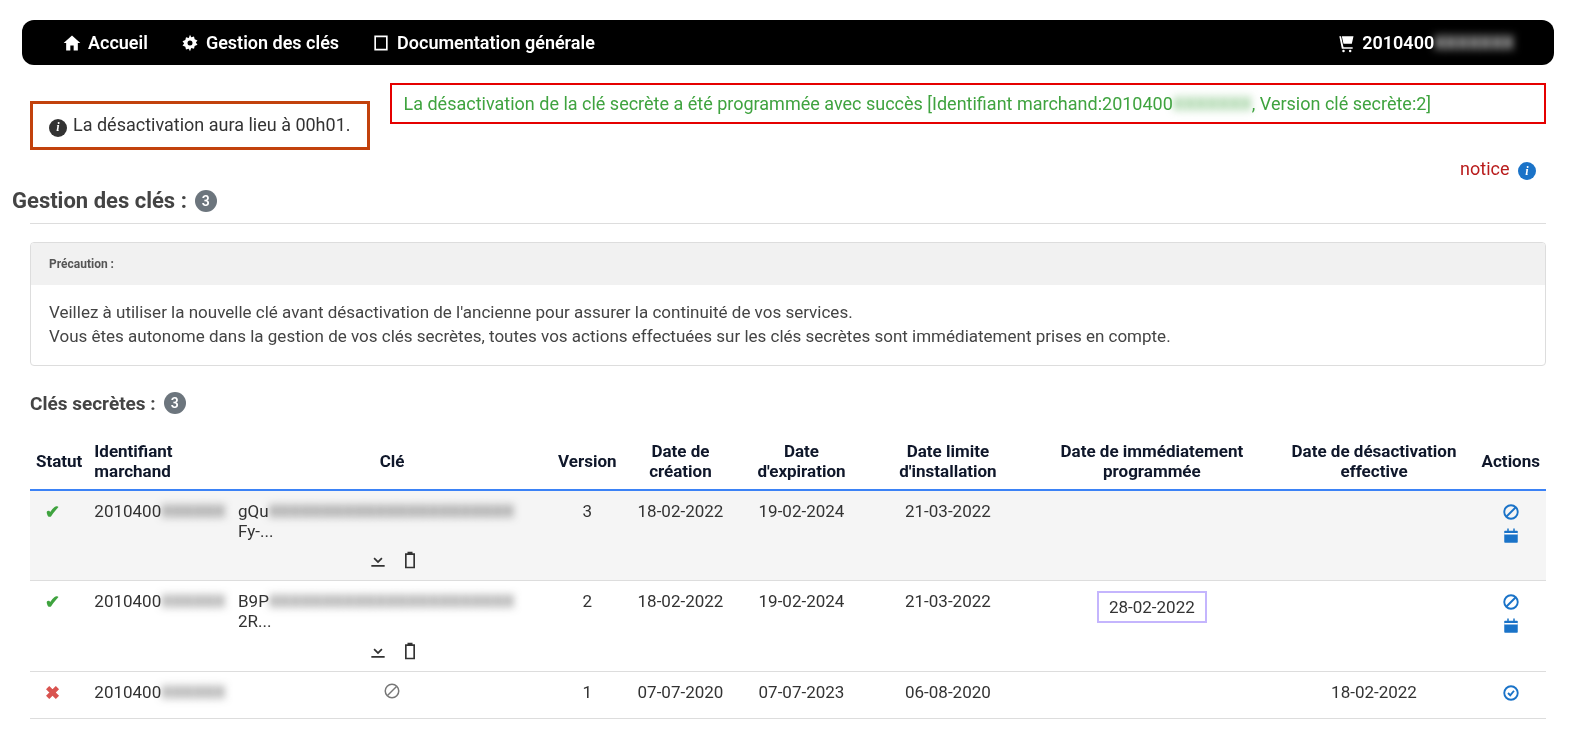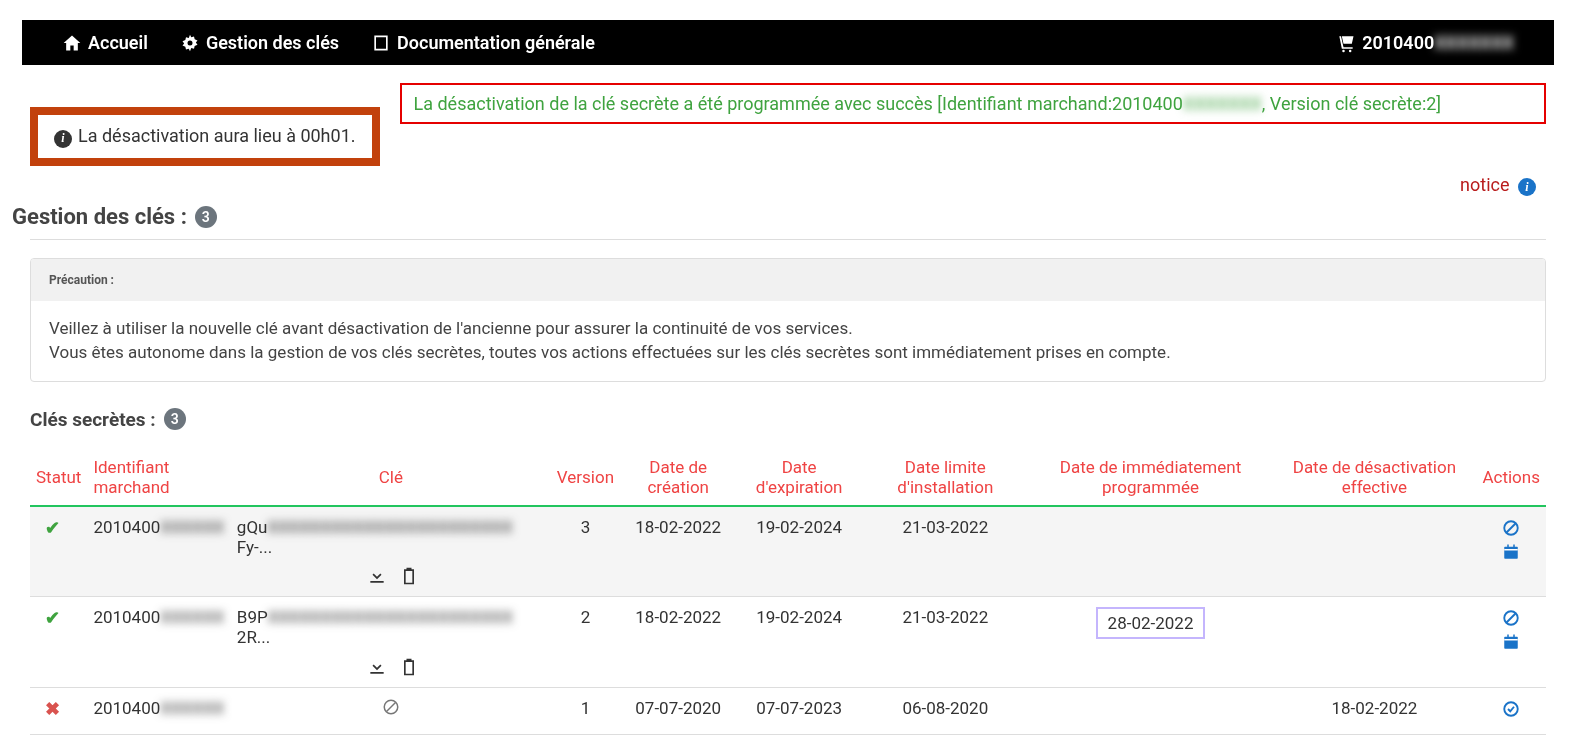--- a/index.html
+++ b/index.html
@@ -9,51 +9,51 @@
       background: #fff;
       width: 1576px;
     }
     .navbar {
       background: #000;
       color: #fff;
       display: flex;
       align-items: center;
       padding: 12px 40px;
       margin: 20px 22px 0 22px;
-      border-radius: 0;
+      border-radius: 12px;
     }
     .navbar-left { display: flex; gap: 32px; align-items: center; }
     .nav-item { display: flex; align-items: center; gap: 6px; cursor: pointer; font-size: 18px; font-weight: 600; }
     .nav-item svg { width: 18px; height: 18px; fill: #fff; }
     .navbar-right { margin-left: auto; display: flex; align-items: center; gap: 6px; font-size: 18px; font-weight: 600; }
     .navbar-right svg { width: 20px; height: 20px; fill: #fff; }
     .blur { filter: blur(4px); display: inline-block; }
 
     .row-top { display: flex; align-items: flex-start; padding: 18px 30px 0 30px; gap: 20px;}
-    .box { border: 8px solid #c2410c; display: inline-block; margin-top: 6px; }
+    .box { border: 3px solid #c2410c; display: inline-block; }
     .box-left { padding: 10px 16px; font-size: 18px;}
     .box-right { flex: 1; border: 2px solid #e50000; padding: 8px 12px; color: #3fa33f; font-size: 18px; }
     .info-icon-circle { display:inline-flex; width:18px; height:18px; background:#333; color:#fff; border-radius:50%; align-items:center; justify-content:center; font-size:12px; font-style:italic; font-family:serif; font-weight:bold; margin-right:6px;}
 
     .notice-row { text-align: right; padding: 8px 40px 0 40px; font-size:18px;}
     .notice-row a { color: #b91c1c; text-decoration: none;}
     .notice-row .info-badge { display:inline-flex; width:18px; height:18px; background:#1a73c8; color:#fff; border-radius:50%; align-items:center; justify-content:center; font-size:12px; font-family:serif; font-style:italic; font-weight:bold; margin-left:4px;}
 
     .section-title { font-size: 22px; font-weight: 700; padding: 8px 12px; display:flex; align-items:center; gap:8px; color:#444;}
     .count-badge { display:inline-flex; min-width:22px; height:22px; background:#6c757d; color:#fff; border-radius:11px; align-items:center; justify-content:center; font-size:14px; padding:0 6px; font-weight:600;}
     hr.section-hr { border:none; border-top:1px solid #ddd; margin: 2px 30px 18px 30px;}
 
     .panel { margin: 10px 30px 20px 30px; border: 1px solid #ddd; border-radius:4px; overflow:hidden;}
     .panel-header { background:#f1f1f1; padding: 14px 18px; font-size:12px; font-weight:700; color:#555;}
     .panel-body { padding: 16px 18px; font-size:17px; color:#444; line-height:1.4;}
 
     .subtitle { font-size:19px; font-weight:700; padding: 6px 30px; display:flex; align-items:center; gap:8px; color:#444;}
 
     table { width: calc(100% - 60px); margin: 12px 30px 0 30px; border-collapse: collapse; font-size:17px;}
-    thead th { text-align:center; font-weight:400; padding:8px 6px; vertical-align:middle; color:#ef4444; border-bottom:2px solid #22c55e;}
+    thead th { text-align:center; font-weight:700; padding:8px 6px; vertical-align:middle; color:#0f172a; border-bottom:2px solid #3b82f6;}
     thead th:first-child { text-align:left; }
     thead th:nth-child(2) { text-align:left; }
     thead th:nth-child(3) { text-align:center; }
     tbody td { padding:10px 6px; vertical-align:top; text-align:center; border-bottom:1px solid #ddd;}
     tbody td:first-child { text-align:left; padding-left:15px;}
     tbody td:nth-child(2) { text-align:left;}
     tbody td:nth-child(3) { text-align:left;}
     tbody tr.highlight { background:#f5f5f5;}
     .check { color:#3fa33f; font-weight:bold; font-size:18px;}
     .cross { color:#d9534f; font-weight:bold; font-size:18px;}

